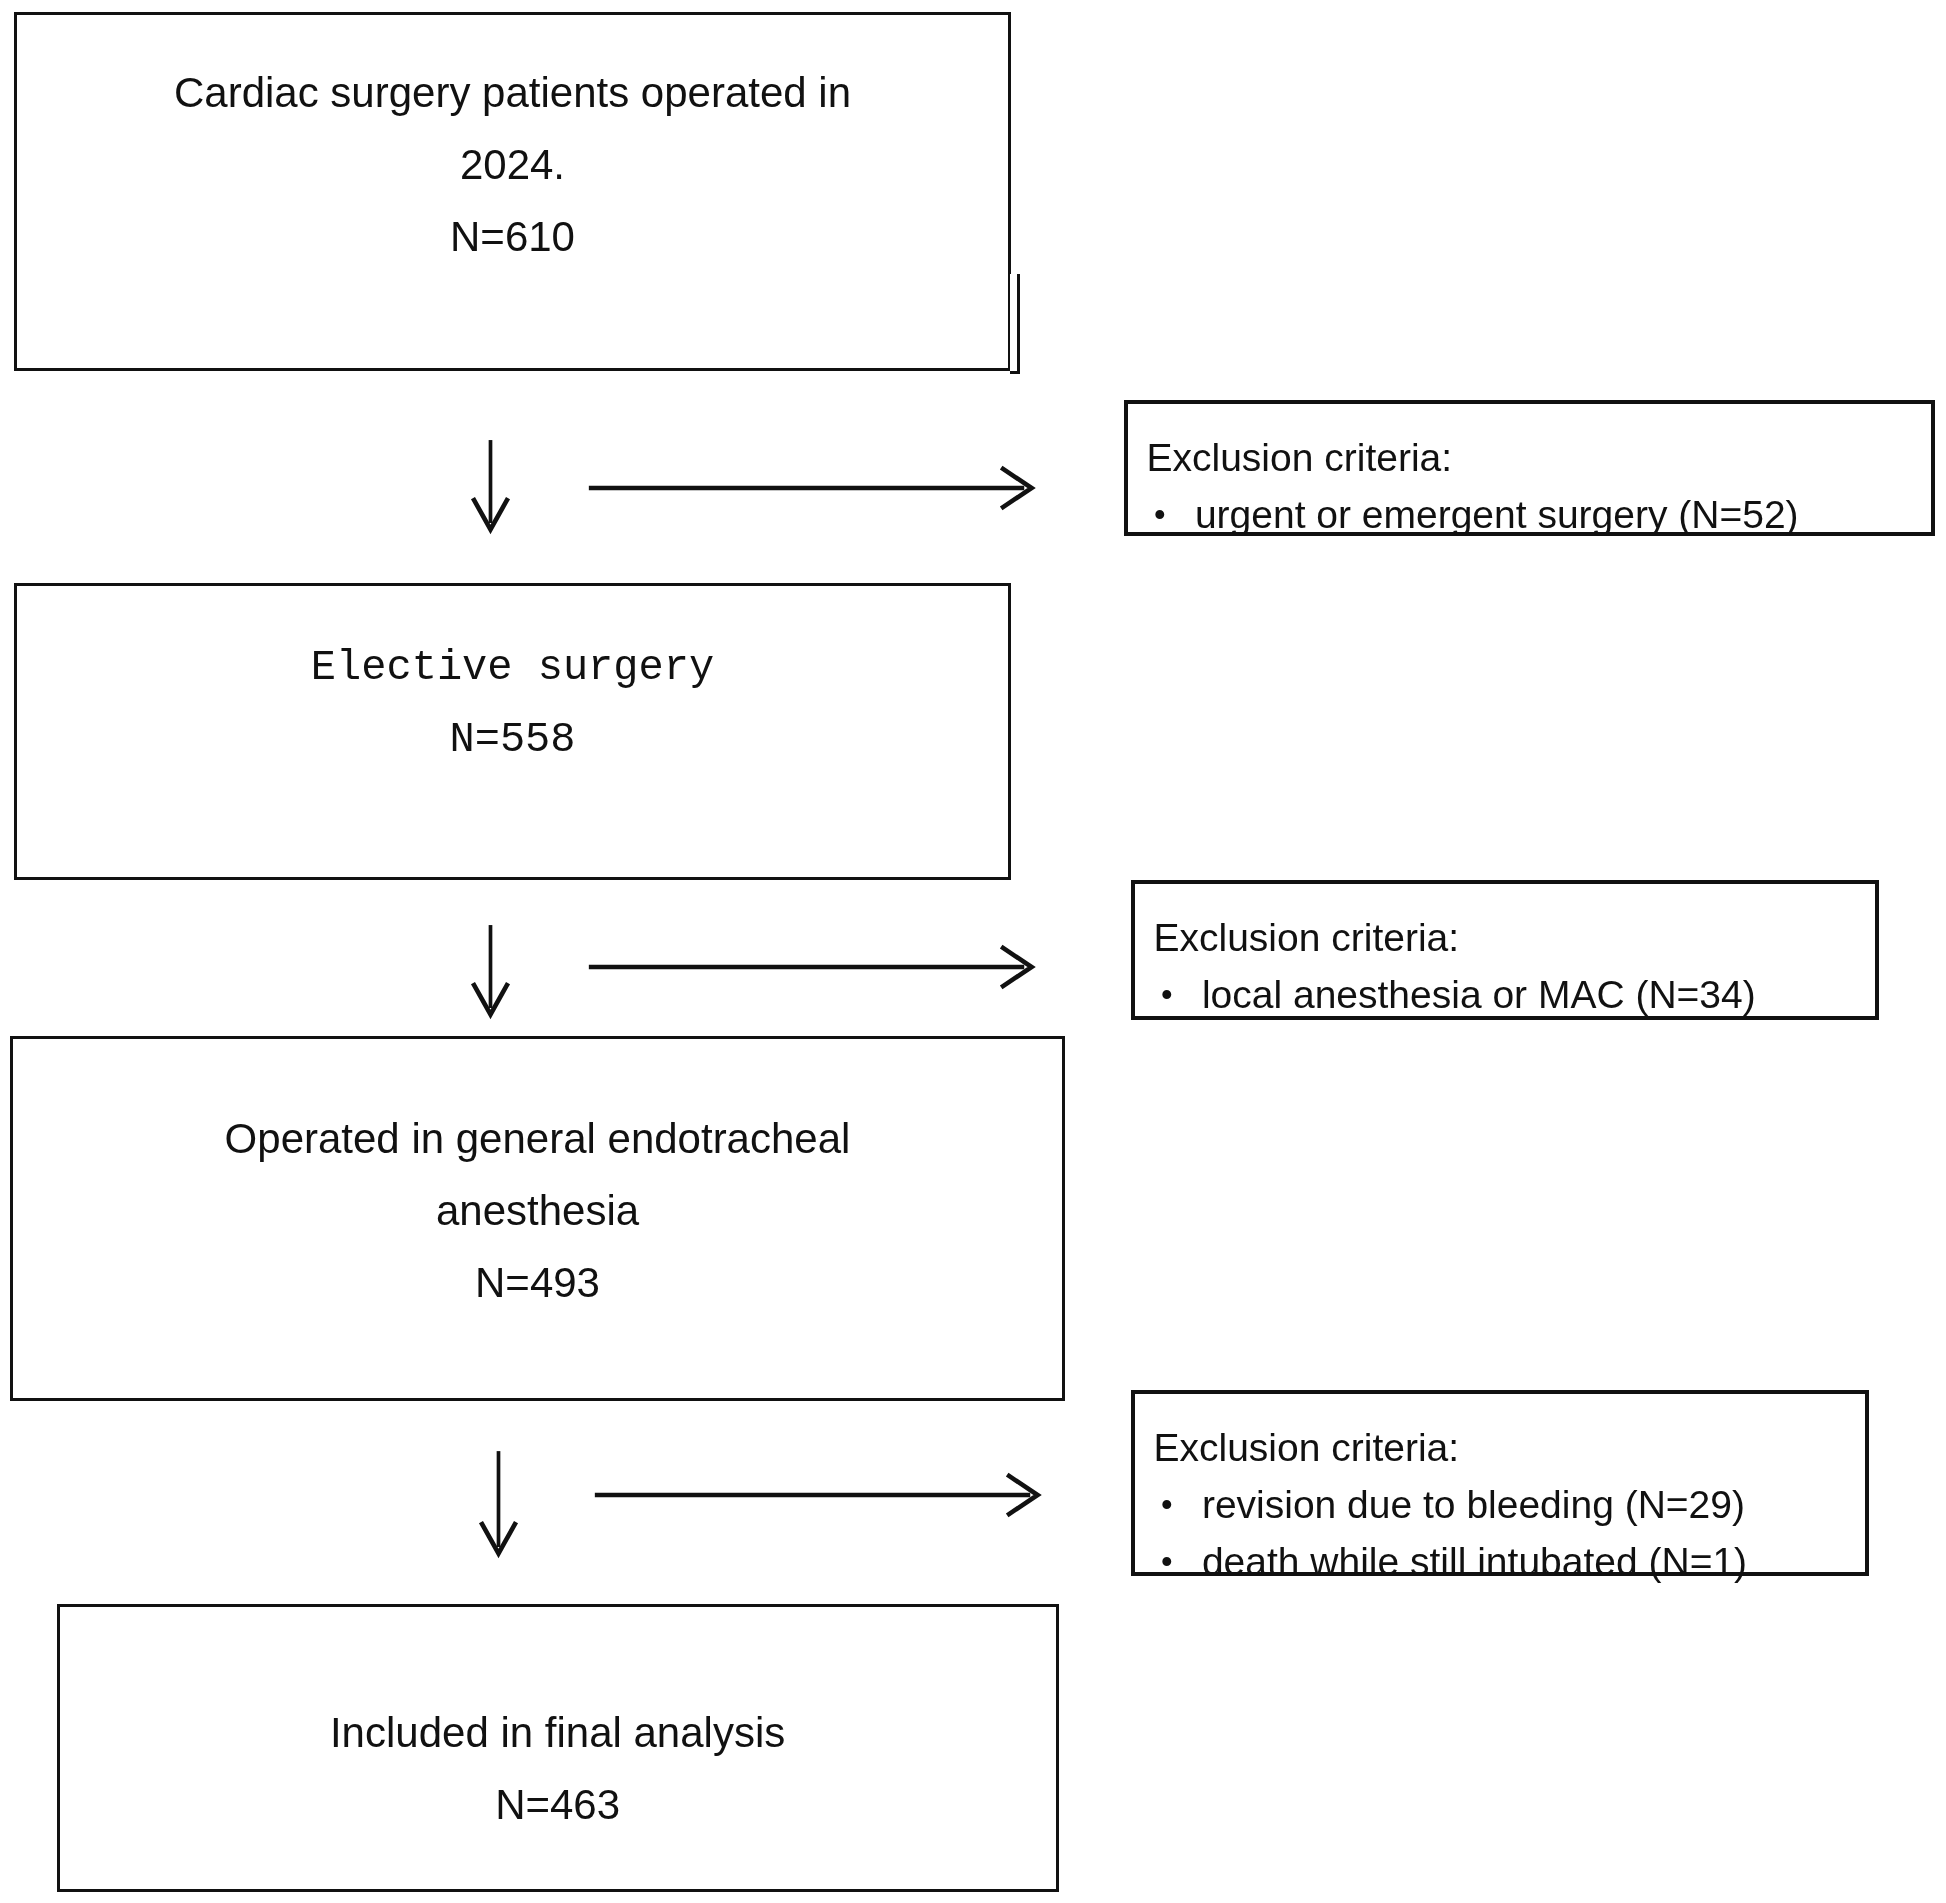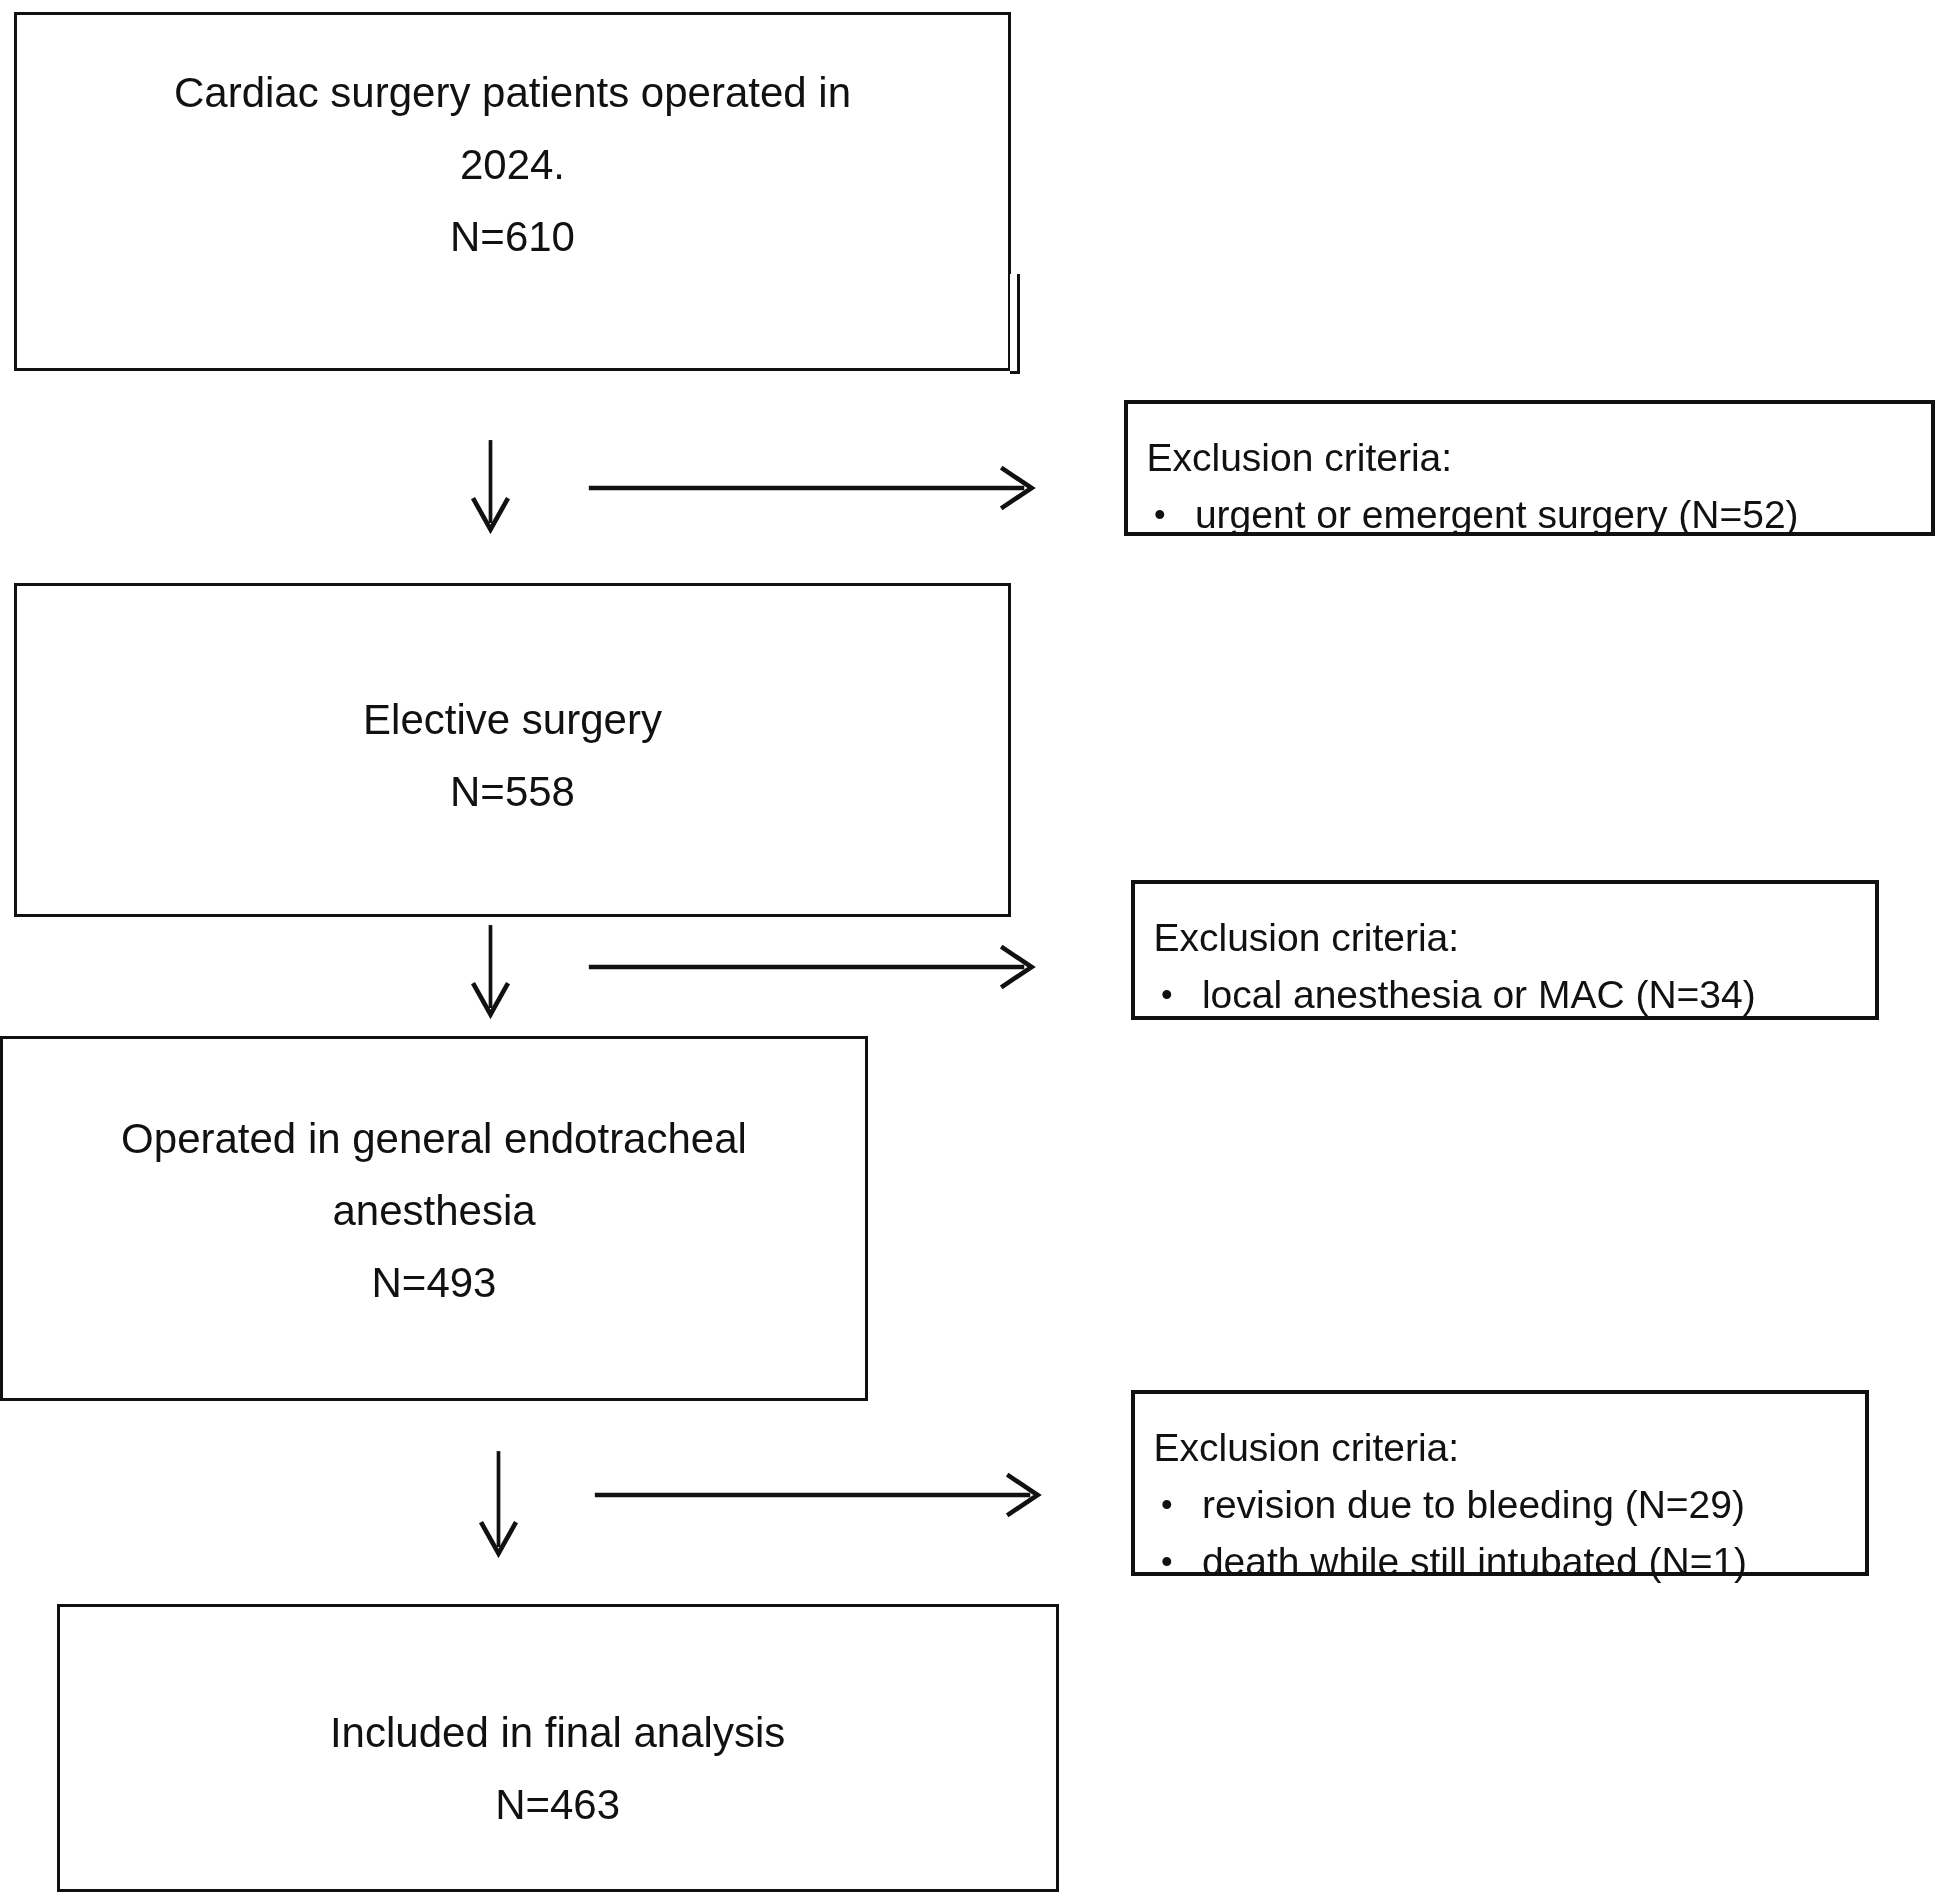--- a/index.html
+++ b/index.html
@@ -25,22 +25,22 @@
     display:flex;
     flex-direction:column;
     align-items:center;
     text-align:center;
     font-size:42px;
     line-height:60px;
     gap:12px;
   }
   .fbox .line{white-space:nowrap;}
   #box-cohort{left:14px;top:12px;width:997px;height:359px;padding-top:48px;}
-  #box-elective{left:14px;top:583px;width:997px;height:334px;padding-top:104px;}
-  #box-anesthesia{left:0;top:1036px;width:868px;height:365px;justify-content:center;padding-bottom:14.8px;}
+  #box-elective{left:14px;top:583px;width:997px;height:297px;padding-top:52px;font-family:Liberation Mono, monospace;}
+  #box-anesthesia{left:10px;top:1036px;width:1055px;height:365px;justify-content:center;padding-bottom:14.8px;}
   #box-final{left:16.6px;top:1604px;width:1002px;height:288px;justify-content:center;padding-top:42px;margin-left:40px;}
   
   .notch{
     position:absolute;
     left:1010px;top:274px;width:7.4px;height:97px;
     border-right:3.7px solid var(--ink);
     border-bottom:3.7px solid var(--ink);
     background:var(--bg);
   }
   

